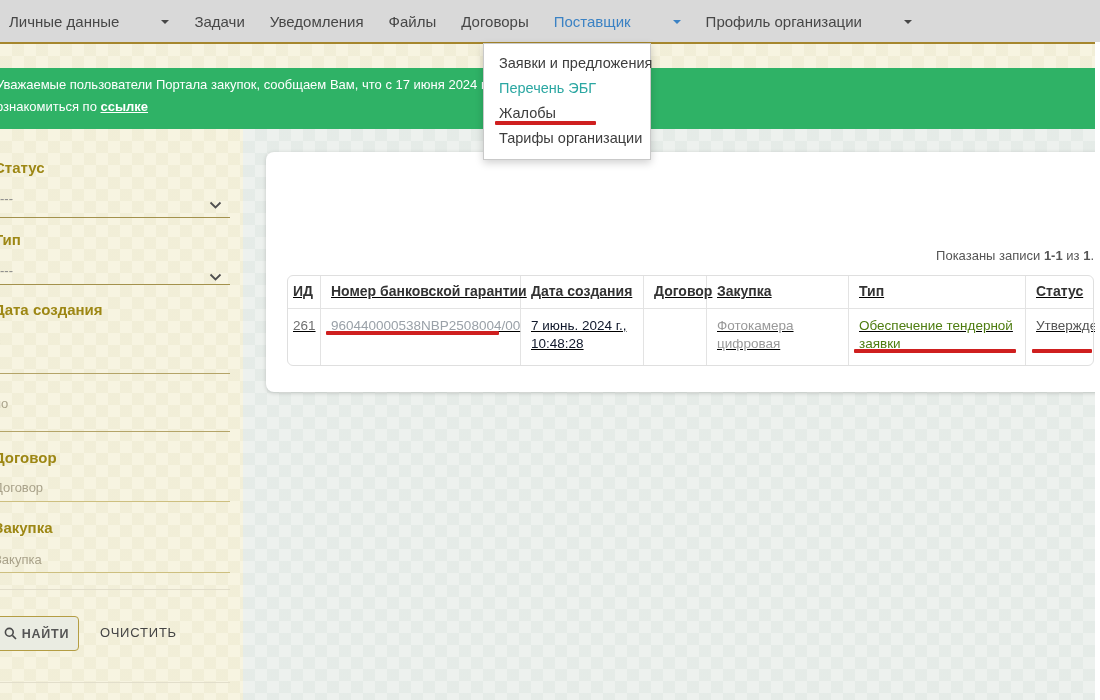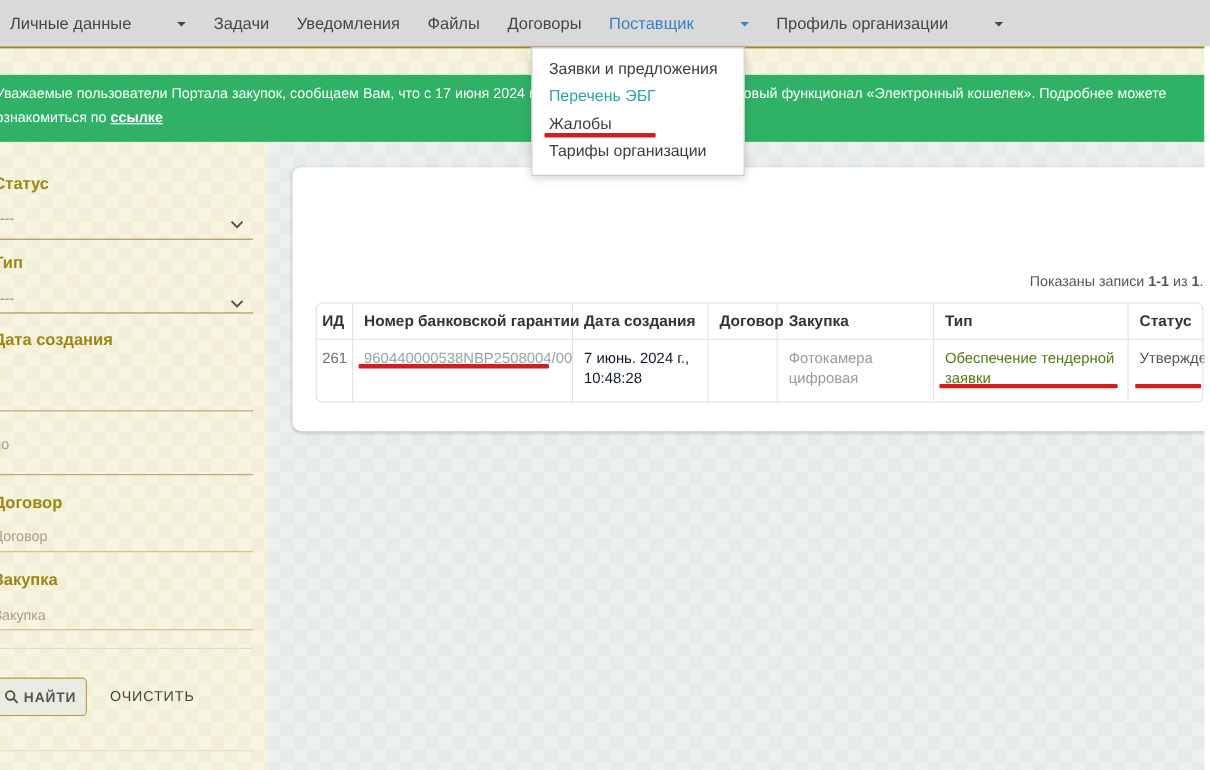--- a/index.html
+++ b/index.html
@@ -33,21 +33,21 @@
 
   
   .banner { position:absolute; left:0; top:68px; width:1095px; height:61px; background:#2fb266; z-index:2;
             color:#fff; font-size:13px; }
   .banner .l1a { position:absolute; left:-4px; top:9px; white-space:nowrap; }
   .banner .l1b { position:absolute; left:676px; top:9px; white-space:nowrap; }
   .banner .l2  { position:absolute; left:-4px; top:31px; white-space:nowrap; }
   .banner a.link { color:#fff; font-weight:bold; text-decoration:underline; cursor:pointer; }
 
   
-  .dropdown { position:absolute; left:483px; top:43px; width:194px; z-index:20; background:#fff;
+  .dropdown { position:absolute; left:483px; top:43px; width:168px; z-index:20; background:#fff;
               border:1px solid #c9c9c9; box-shadow:0 3px 8px rgba(0,0,0,.18); padding:7px 0 8px 0; }
   .dd-item { height:25px; line-height:25px; padding-left:15px; font-size:14.5px; color:#3d3d3d; cursor:pointer; white-space:nowrap; }
   .dd-item.active { color:#2ba7a2; }
   .dd-annot { position:absolute; left:11px; top:77px; width:101px; height:4px; background:#cf1f1f; border-radius:1px; }
 
   
   .sidebar { position:absolute; left:0; top:129px; width:243px; height:571px; z-index:1; }
   .sb-label { position:absolute; left:-6px; font-size:15px; font-weight:bold; color:#9d8714; white-space:nowrap; }
   .sb-select { position:absolute; left:-6px; width:236px; height:26px; cursor:pointer; }
   .sb-select .val { position:absolute; left:6px; top:2px; font-size:13px; color:#8a8a8a; }
@@ -64,21 +64,21 @@
 
   
   .main-bg { position:absolute; left:243px; top:129px; width:857px; height:571px; z-index:0; }
   .card { position:absolute; left:266px; top:152px; width:849px; height:240px; background:#fff; border-radius:8px;
           box-shadow:0 1px 4px rgba(0,0,0,.18); z-index:3; }
   .card h1 { position:absolute; left:23px; top:40px; font-size:22px; font-weight:400; color:#4f4f4f; }
   .records { position:absolute; right:21px; top:96px; font-size:13px; color:#555; white-space:nowrap; }
   .records b { font-weight:bold; }
 
   table.bg { position:absolute; left:21px; top:123px; width:807px; border-collapse:separate; border-spacing:0;
-             table-layout:fixed; }
+             table-layout:fixed;text-decoration:underline; }
   table.bg th, table.bg td { border-right:1px solid #e3e3e3; text-align:left; vertical-align:top; padding:8px 10px; }
   table.bg th:first-child, table.bg td:first-child { padding:8px 6px; }
   table.bg th:last-child, table.bg td:last-child { border-right:none; }
   table.bg th { font-size:14px; font-weight:bold; color:#333; border-bottom:1px solid #e3e3e3; height:34px; white-space:nowrap; }
   table.bg td { font-size:13.5px; height:57px; line-height:18px; position:relative; }
   
   .tbl-wrap { position:absolute; left:21px; top:123px; width:807px; height:91px; border:1px solid #dfdfdf; border-radius:6px;
               pointer-events:none; z-index:5; }
   .c-id { color:#6f6f6f; }
   .c-num { color:#9aa1a8; white-space:nowrap; font-size:12.5px; }
@@ -121,21 +121,20 @@
       <span>Профиль организации</span>
       <span class="caret"></span>
     </div>
   </div>
   <div class="nav-border"></div>
 
   <div class="strip-top pat-warm"></div>
 
   <div class="banner">
     <span class="l1a">Уважаемые пользователи Портала закупок, сообщаем Вам, что с 17 июня 2024 года н</span>
-    <span class="l1b">овый функционал «Электронный кошелек». Подробнее можете</span>
     <span class="l2"><span>ознакомиться по </span><a class="link">ссылке</a></span>
   </div>
 
   <div class="sidebar pat-warm">
     <div class="sb-label" style="top:30px">Статус</div>
     <div class="sb-select" style="top:60px">
       <span class="val">---</span>
       <span class="chev">
         <svg width="13" height="8" viewBox="0 0 13 8">
             <path d="M1.5 1.5 L6.5 6.5 L11.5 1.5" fill="none" stroke="#4f4f4f" stroke-width="1.8"></path>

